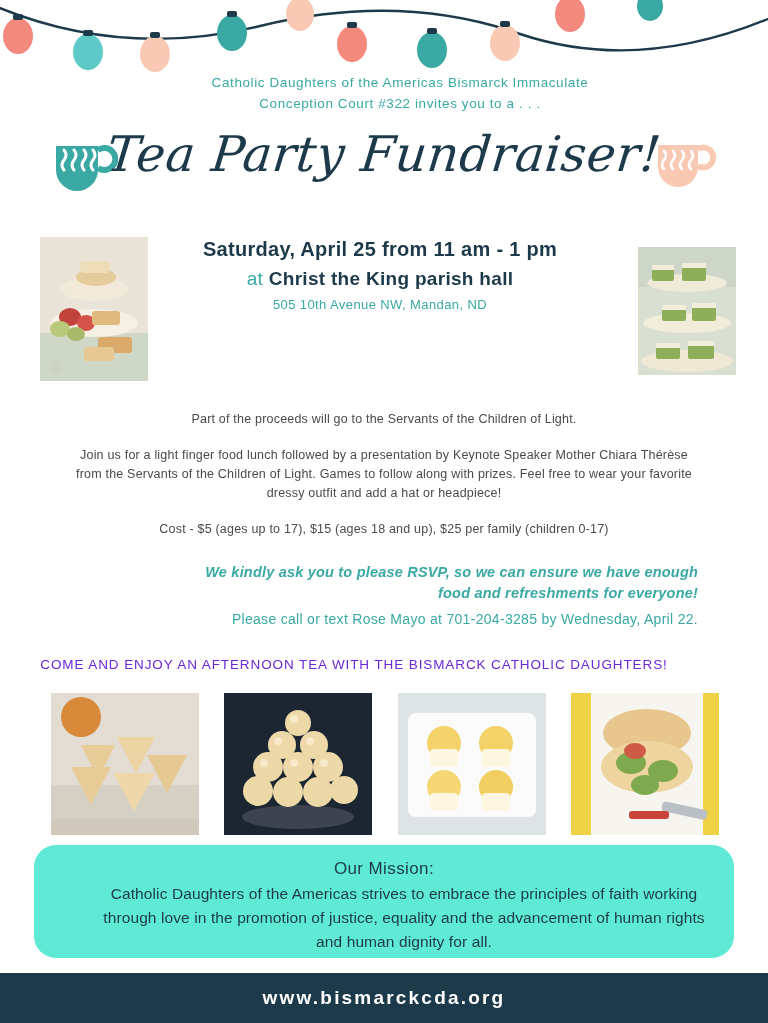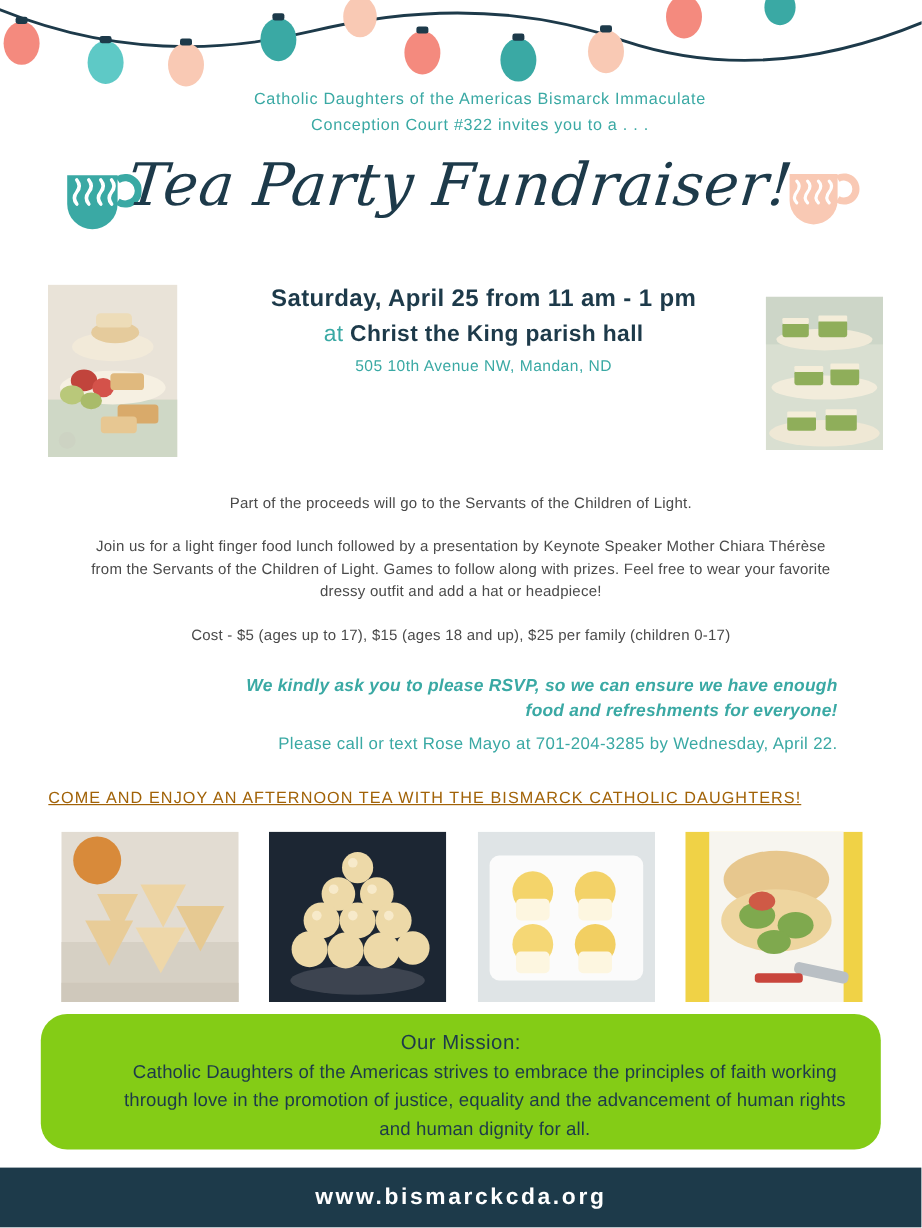--- a/index.html
+++ b/index.html
@@ -70,21 +70,21 @@
     left: 655px;
     top: 140px;
     width: 62px;
     height: 48px;
   }
 
   
   .details {
     position: absolute;
     top: 238px;
-    left: 173px;
+    left: 150px;
     width: 460px;
     text-align: center;
   }
   .details .line1 {
     font-size: 20px;
     font-weight: bold;
     color: #1d3a4a;
     letter-spacing: 0.3px;
   }
   .details .line2 {
@@ -155,24 +155,23 @@
     margin-top: 7px;
     letter-spacing: 0.3px;
   }
 
   .come-enjoy {
     position: absolute;
     top: 657px;
     left: 0;
     width: 708px;
     text-align: center;
-    color: #a16207;
+    color: #6d28d9;
     font-size: 13.5px;
     letter-spacing: 0.9px;
-    text-decoration: underline;
   }
 
   
   .strip {
     position: absolute;
     top: 693px;
     left: 51px;
     width: 668px;
     height: 142px;
     display: flex;
@@ -185,21 +184,21 @@
     position: relative;
   }
 
   
   .mission {
     position: absolute;
     left: 34px;
     top: 845px;
     width: 700px;
     height: 113px;
-    background: #84cc16;
+    background: #5eead4;
     border-radius: 22px;
     text-align: center;
     color: #1d3a4a;
     box-sizing: border-box;
     padding-top: 14px;
   }
   .mission .m-title {
     font-size: 17px;
     letter-spacing: 0.4px;
   }

